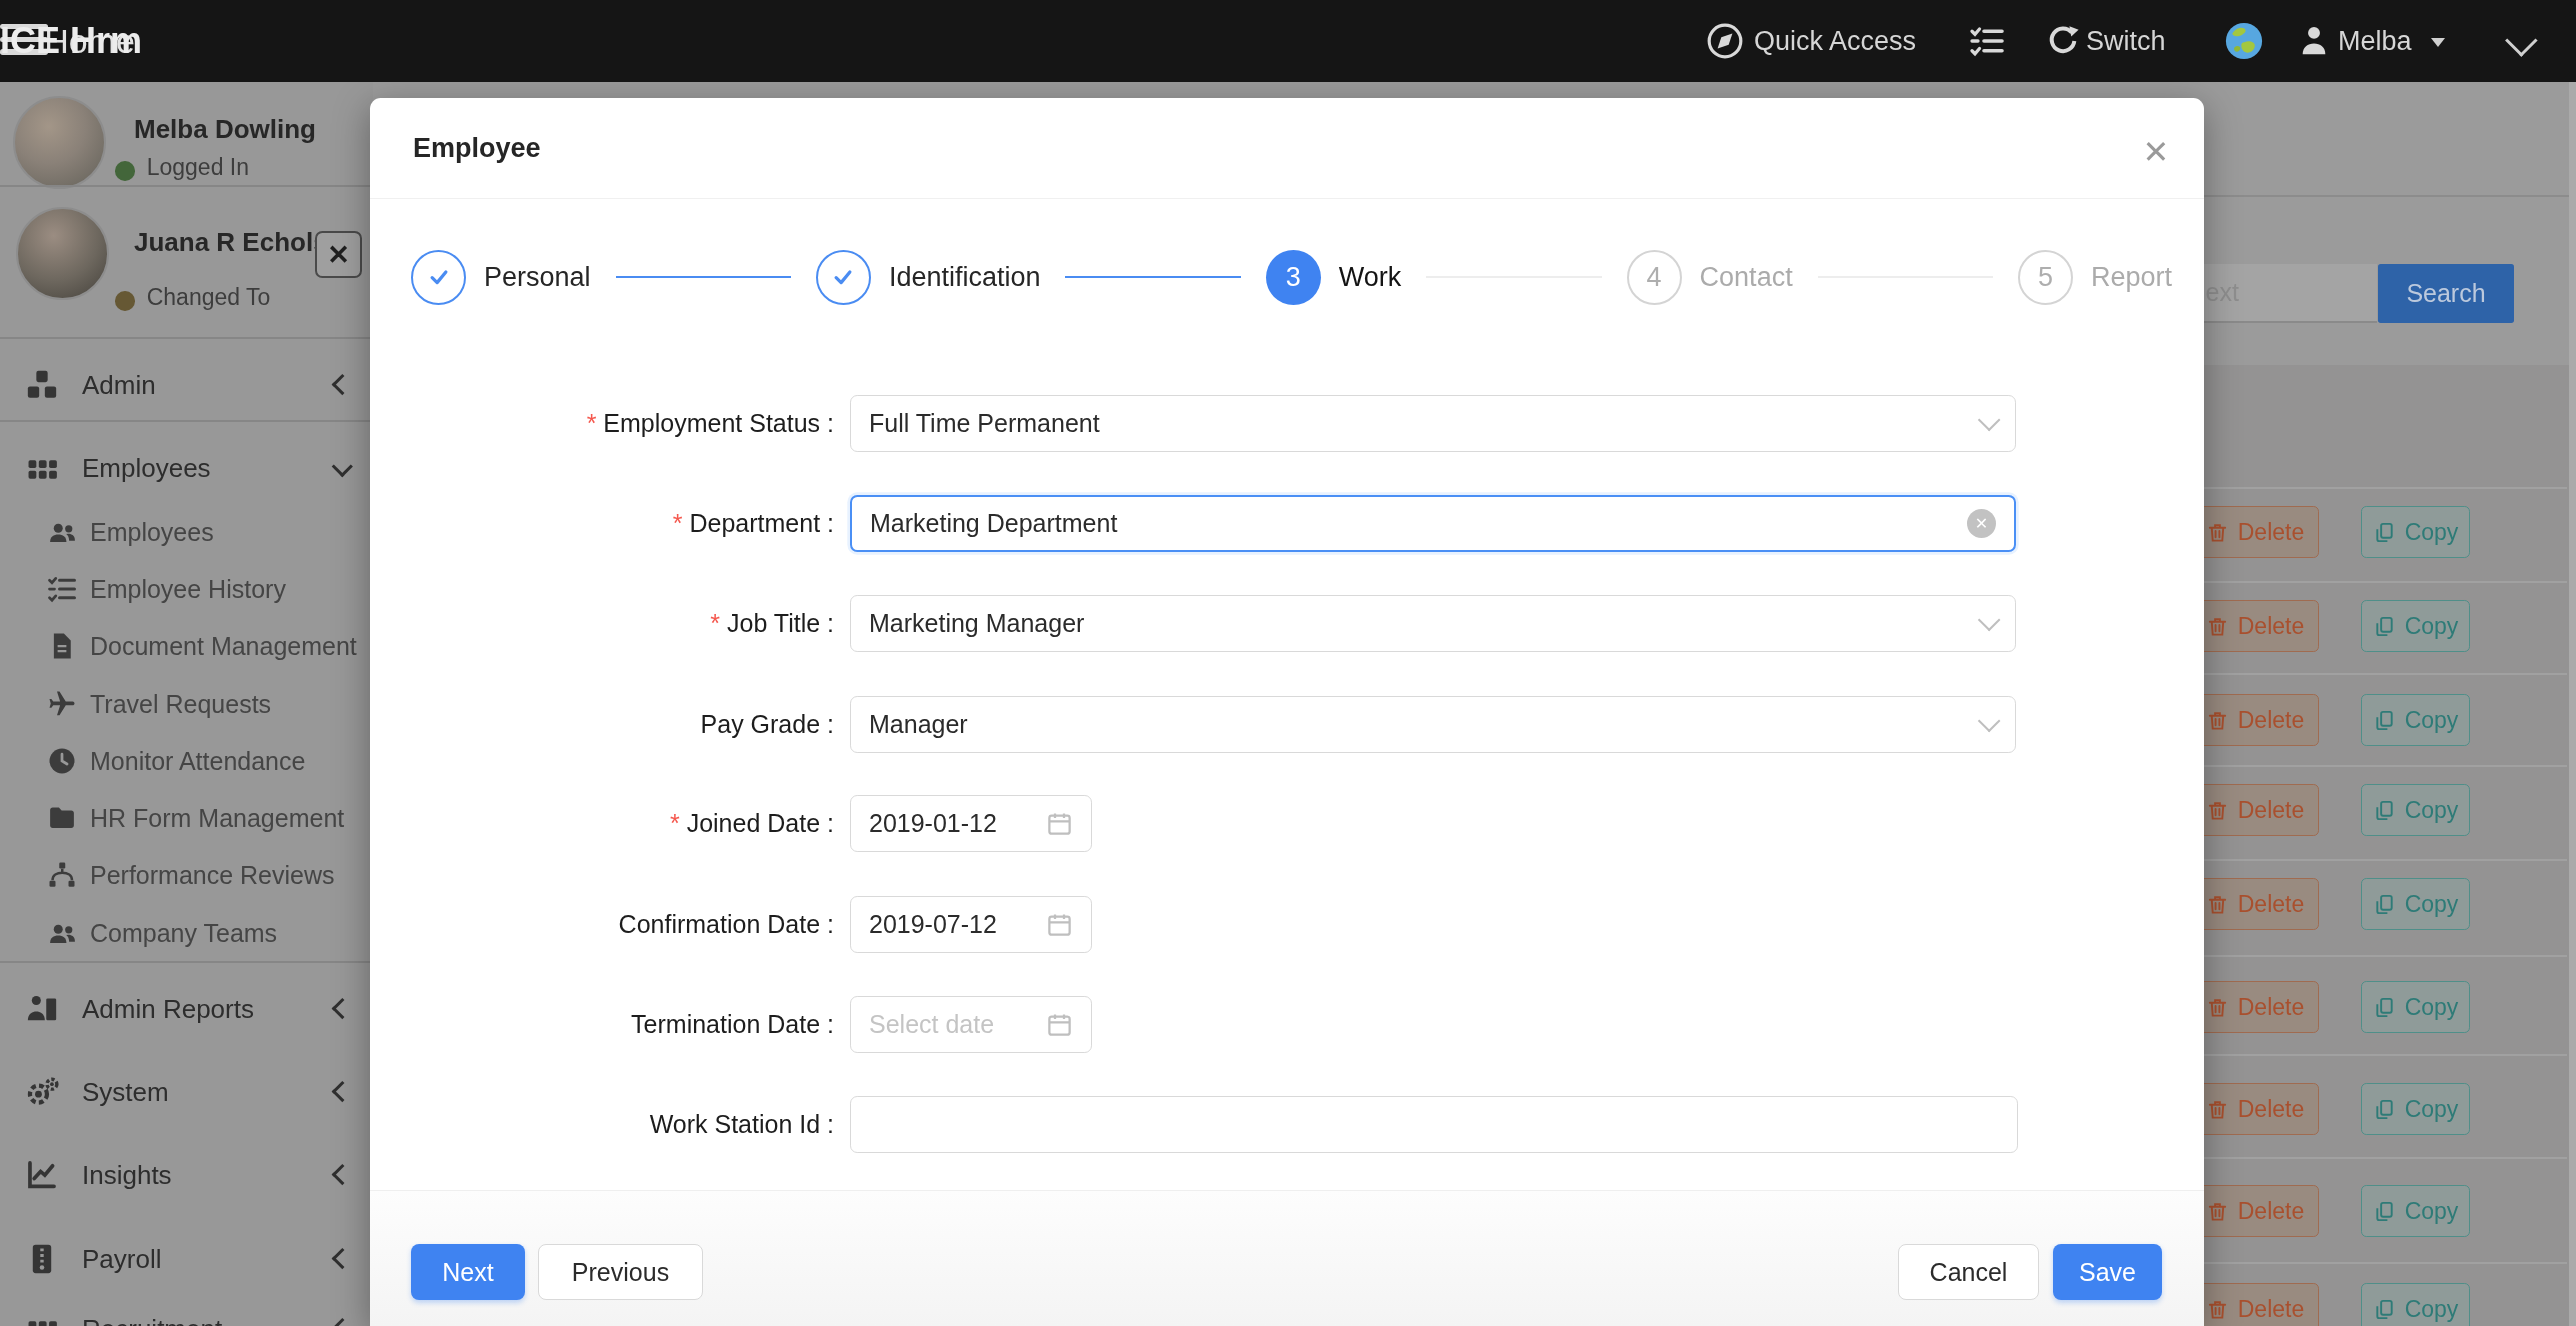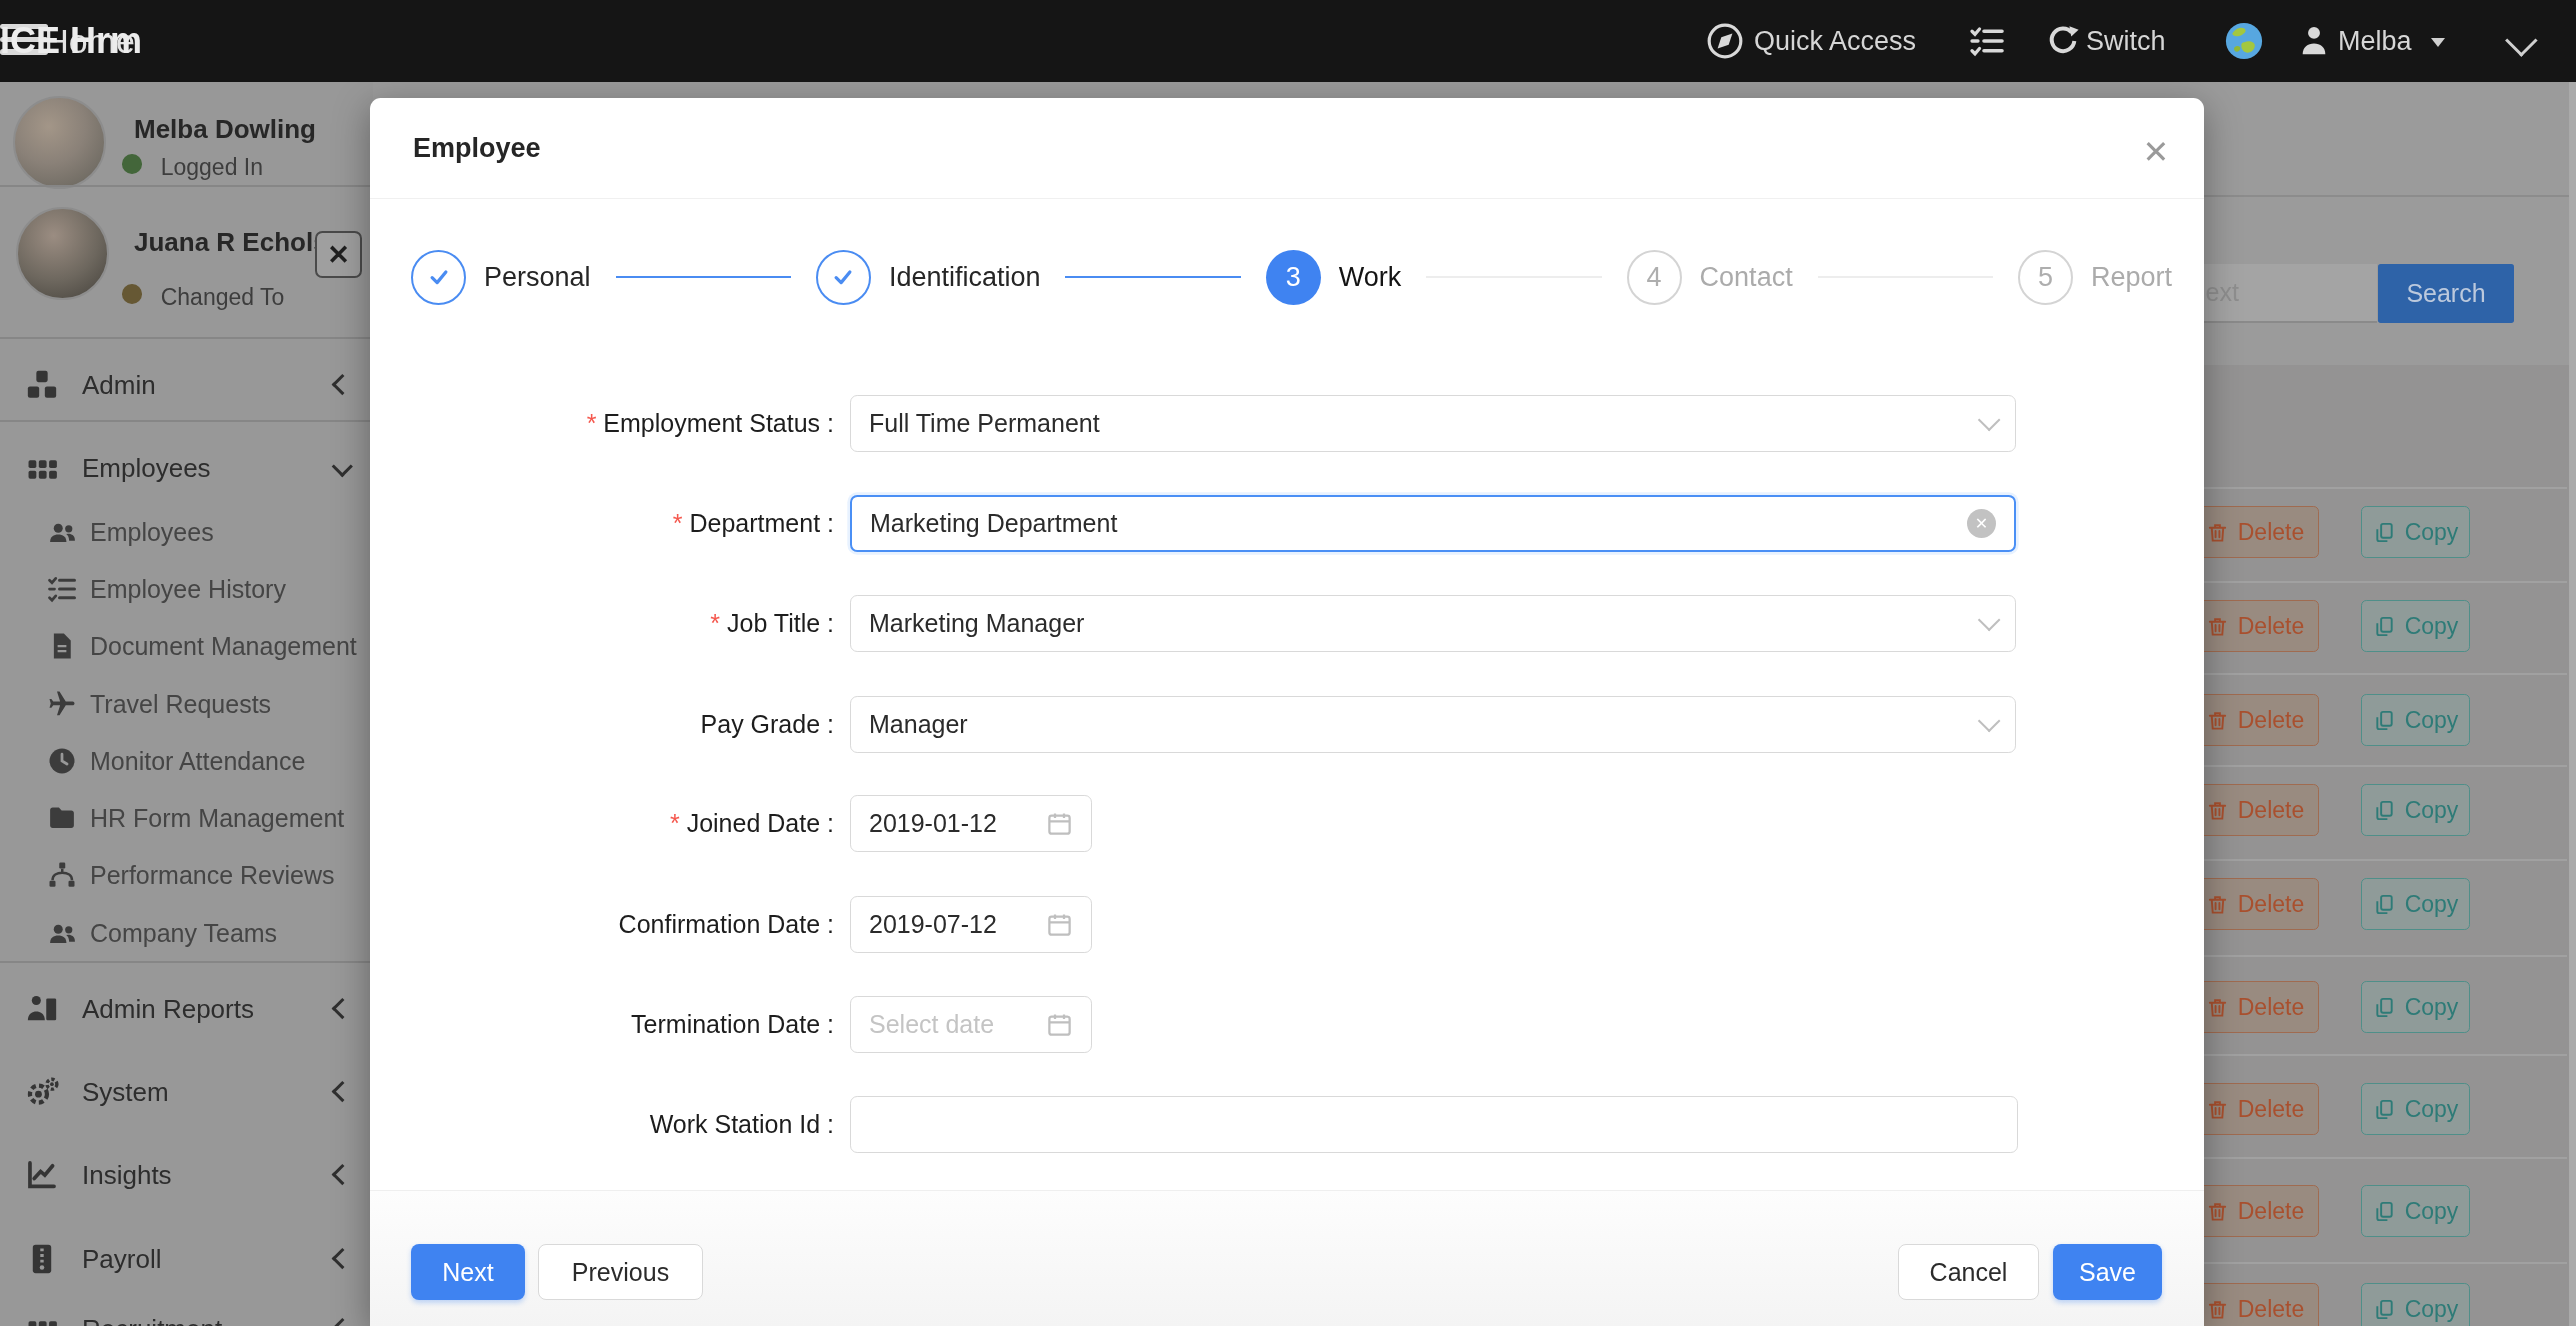--- a/index.html
+++ b/index.html
@@ -19,21 +19,21 @@
   .chevfar{position:absolute;left:2510px;top:29px;width:19.7px;height:19.7px;border-right:3.6px solid #cfcfcf;
     border-bottom:3.6px solid #cfcfcf;transform:rotate(45deg);cursor:pointer;}
   .globe{position:absolute;left:2225px;top:22.4px;width:38px;height:38px;cursor:pointer;}
   
   .sidebar{position:absolute;left:0;top:82px;width:373px;bottom:0;background:#989898;z-index:2;overflow:hidden;}
   .ssep{position:absolute;left:0;width:373px;height:1.8px;background:#868686;}
   .avatar{position:absolute;width:93px;height:93px;border-radius:50%;border:2.7px solid #8d8d8d;box-sizing:border-box;}
   .av1{left:12.5px;top:14.3px;background:radial-gradient(circle at 38% 32%,#a39688 0%,#8a8178 45%,#626058 100%);}
   .av2{left:16px;top:125px;background:radial-gradient(circle at 40% 30%,#9b8d82 0%,#6d675e 55%,#43403a 100%);}
   .pname{position:absolute;left:134px;font-size:26px;font-weight:700;color:#272727;}
-  .statusrow{position:absolute;left:122px;display:flex;align-items:flex-start;gap:19px;font-size:23px;color:#3d3d3d;}
+  .statusrow{position:absolute;left:115px;display:flex;align-items:flex-end;gap:12px;font-size:23px;color:#3d3d3d;}
   .dot{width:19.7px;height:19.7px;border-radius:50%;}
   .dot.green{background:#43663a;}
   .dot.olive{background:#665834;}
   .xbtn{position:absolute;left:315px;width:47px;height:47px;border:2.7px solid #4a4a4a;border-radius:7.2px;
     box-sizing:border-box;color:#1f1f1f;font-size:27px;font-weight:700;display:flex;align-items:center;
     justify-content:center;cursor:pointer;background:#9f9f9f;}
   .mi,.smi{position:absolute;left:0;width:373px;cursor:pointer;}
   .mi{height:95px;}
   .smi{height:57px;}
   .mi .ic{position:absolute;left:25px;top:50%;transform:translateY(-50%);width:34px;height:34px;color:#353535;}

